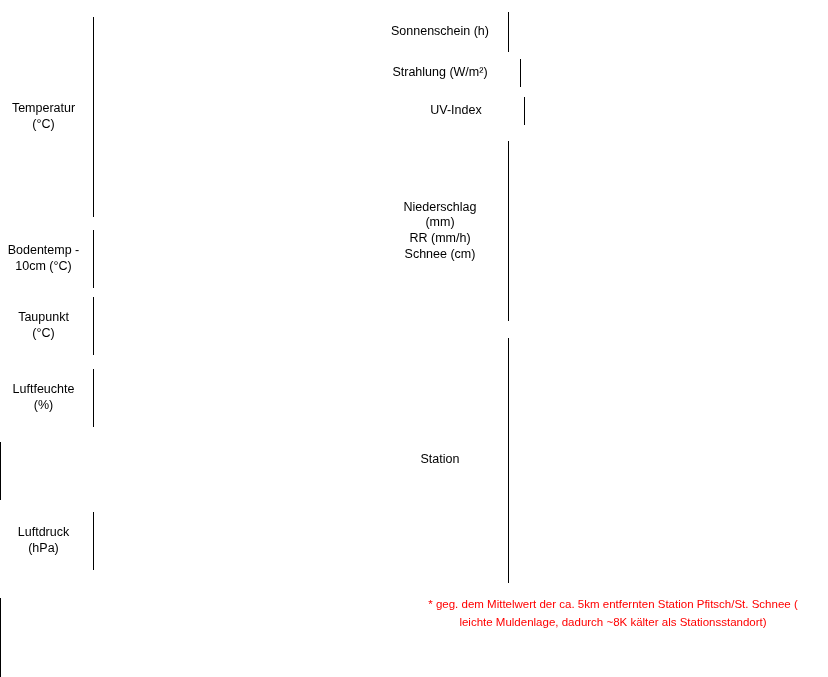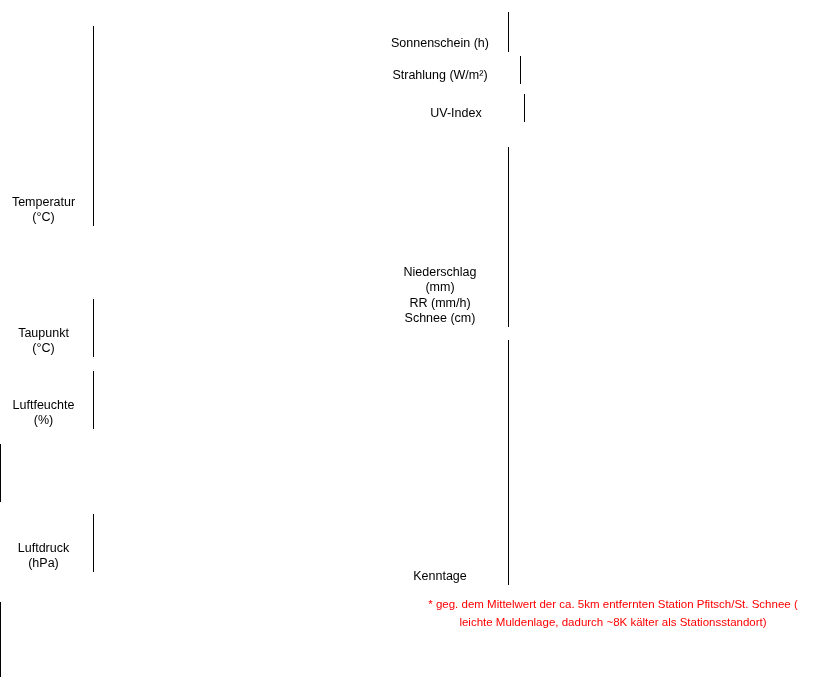--- a/index.html
+++ b/index.html
@@ -32,21 +32,21 @@
   .col-right {
     position: absolute;
     left: 380px;
     top: 0;
     width: 448px;
     height: 677px;
   }
   .group {
     position: absolute;
     display: flex;
-    align-items: flex-end;
+    align-items: center;
   }
   .cat {
     text-align: center;
     line-height: 1.25;
     font-size: 12.5px;
     padding-right: 6px;
   }
   .cat-r {
     text-align: center;
     line-height: 1.25;
@@ -158,20 +158,41 @@
             <div class="val" style="width: 58px;"></div>
             <div class="date" style="width: 90px;"></div>
           </div>
           <div class="row">
             <div class="lbl" style="width: 118px;"></div>
             <div class="val" style="width: 58px;"></div>
             <div class="date" style="width: 90px;"></div>
           </div>
         </div>
       </div>
+      <div class="group" style="left: 0px; top: 228px; width: 380px; height: 62px;">
+        <div class="cat" style="width: 88px;">Bodentemp -<br>10cm    (°C)</div>
+        <div class="vbar" style="height: 58px;"></div>
+        <div class="rows">
+          <div class="row">
+            <div class="lbl" style="width: 118px;"></div>
+            <div class="val" style="width: 58px;"></div>
+            <div class="date" style="width: 90px;"></div>
+          </div>
+          <div class="row">
+            <div class="lbl" style="width: 118px;"></div>
+            <div class="val" style="width: 58px;"></div>
+            <div class="date" style="width: 90px;"></div>
+          </div>
+          <div class="row">
+            <div class="lbl" style="width: 118px;"></div>
+            <div class="val" style="width: 58px;"></div>
+            <div class="date" style="width: 90px;"></div>
+          </div>
+        </div>
+      </div>
       <div class="group" style="left: 0px; top: 295px; width: 380px; height: 62px;">
         <div class="cat" style="width: 88px;">Taupunkt<br>(°C)</div>
         <div class="vbar" style="height: 58px;"></div>
         <div class="rows">
           <div class="row">
             <div class="lbl" style="width: 118px;"></div>
             <div class="val" style="width: 58px;"></div>
             <div class="date" style="width: 90px;"></div>
           </div>
           <div class="row">
@@ -368,21 +389,21 @@
             <div class="date" style="width: 80px;"></div>
           </div>
           <div class="row">
             <div class="lbl" style="width: 130px;"></div>
             <div class="val" style="width: 60px;"></div>
             <div class="date" style="width: 80px;"></div>
           </div>
         </div>
       </div>
       <div class="group" style="left: 0px; top: 335px; width: 448px; height: 250px;">
-        <div class="cat-r" style="width: 120px;">Kenntage</div>
+        <div class="cat-r" style="width: 120px;">Station</div>
         <div class="vbar" style="height: 245px;"></div>
         <div class="rows">
           <div class="row">
             <div class="lbl" style="width: 130px;"></div>
             <div class="val" style="width: 60px;"></div>
             <div class="date" style="width: 80px;"></div>
           </div>
           <div class="row">
             <div class="lbl" style="width: 130px;"></div>
             <div class="val" style="width: 60px;"></div>

